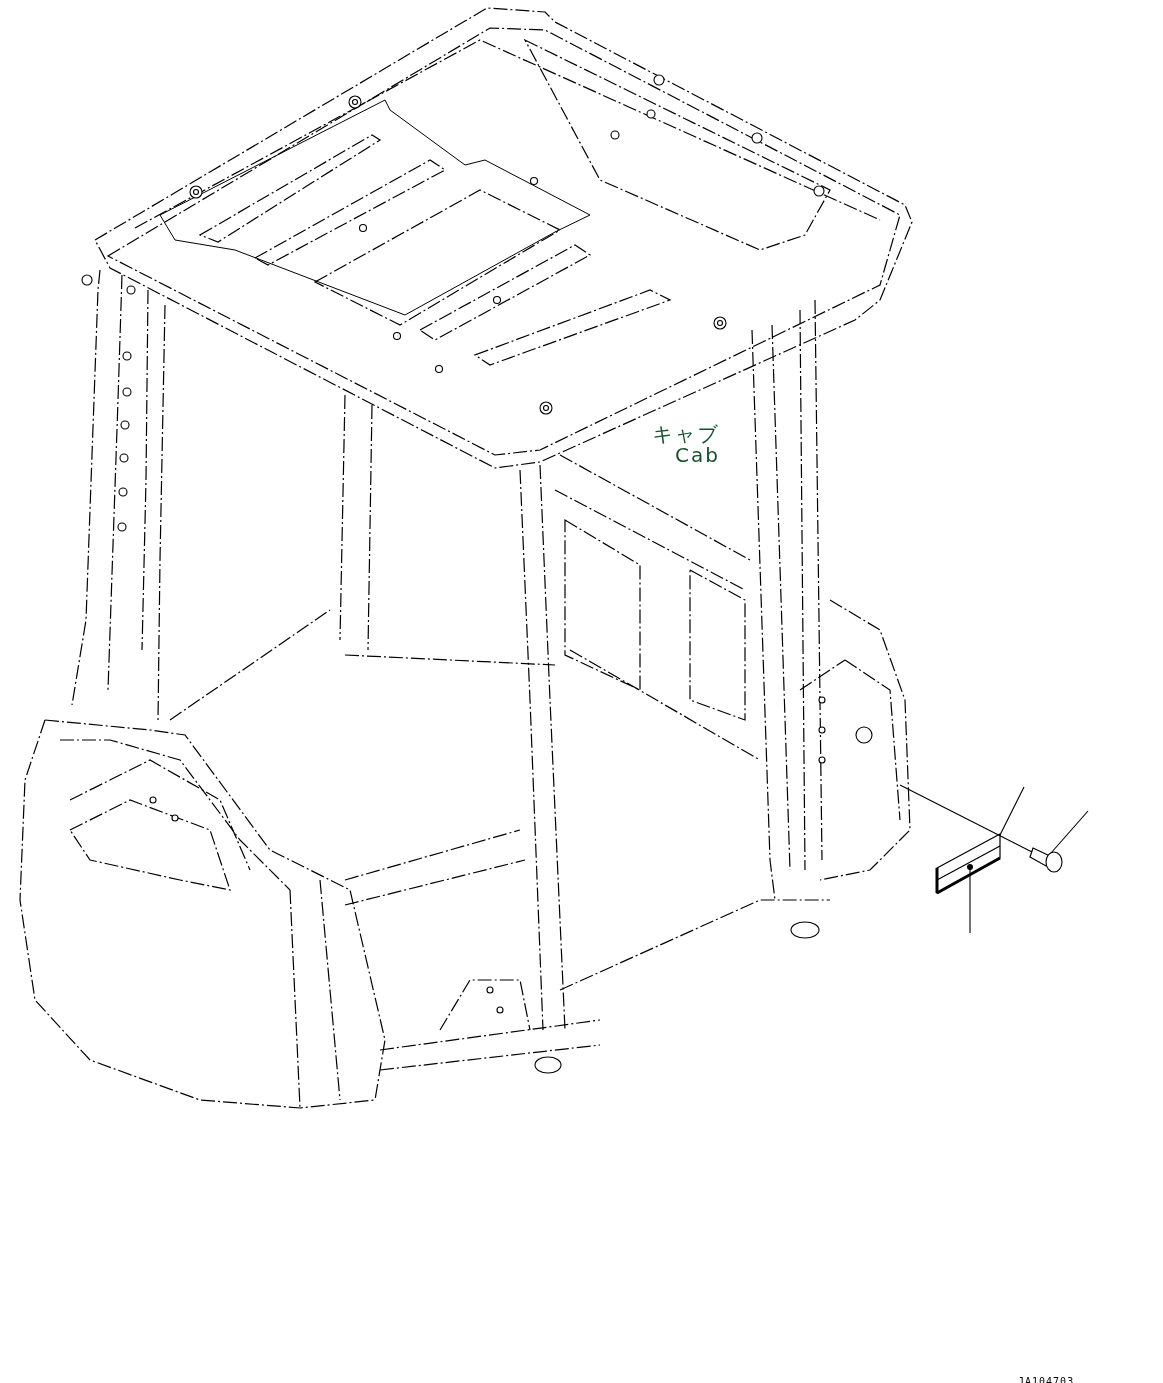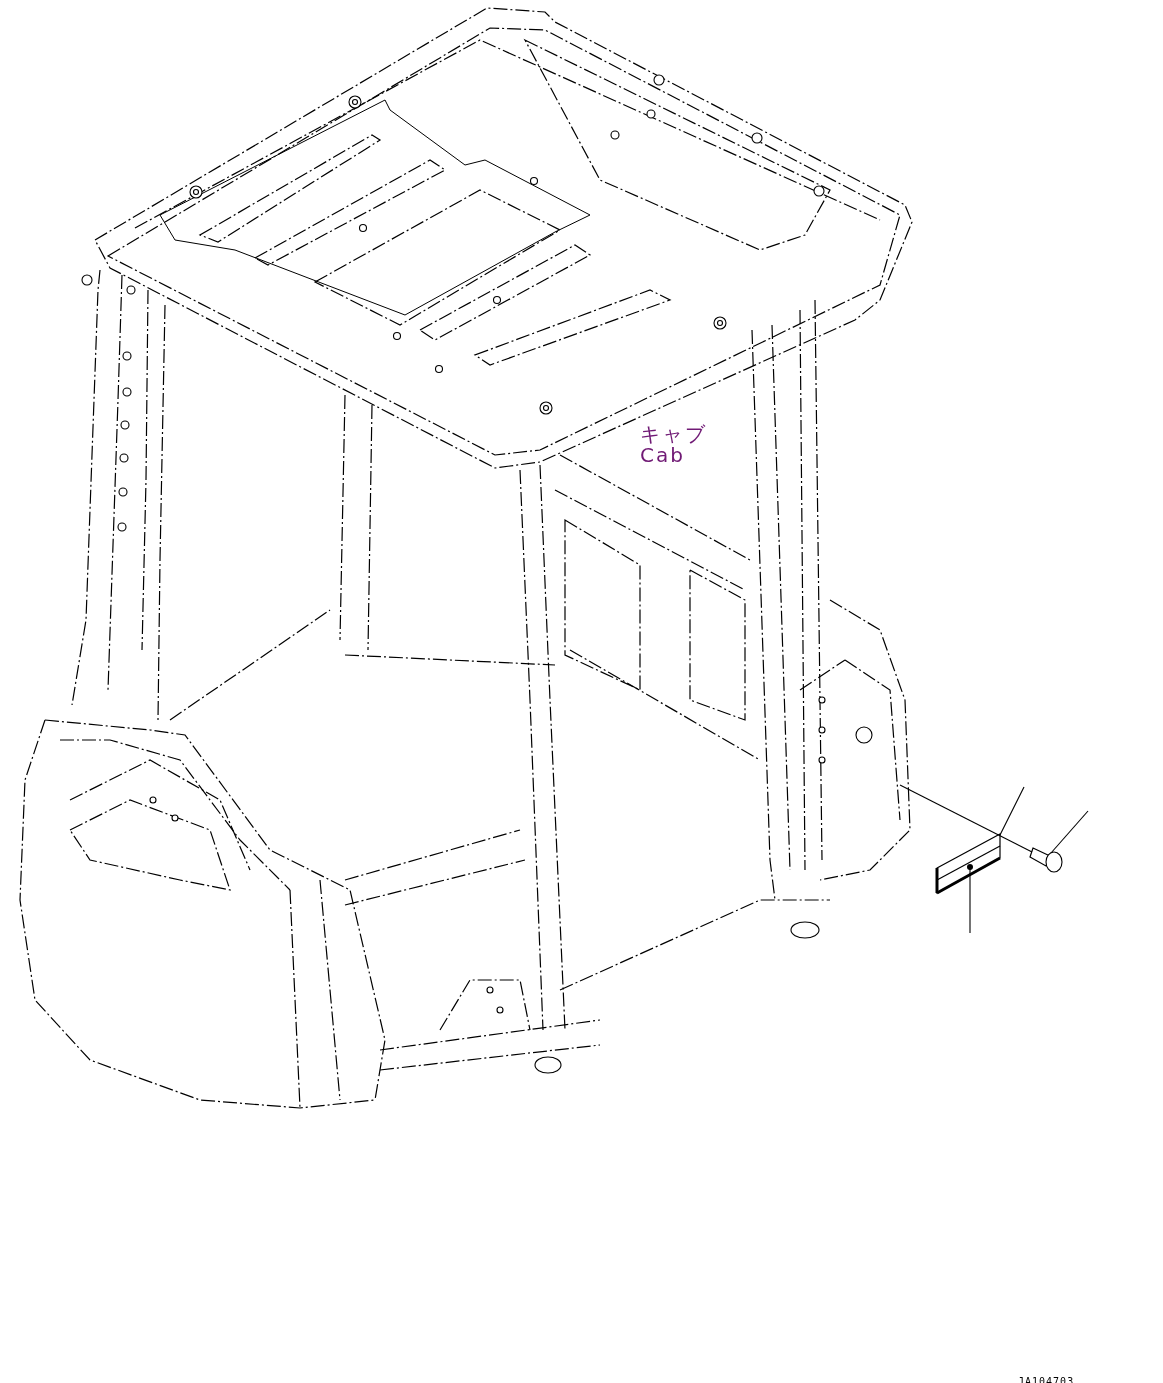--- a/index.html
+++ b/index.html
@@ -4,21 +4,21 @@
 <style>
   html, body { margin: 0; padding: 0; background: #ffffff; }
   body { width: 1163px; height: 1383px; position: relative; overflow: hidden; font-family: "DejaVu Sans Mono", monospace; }
   #diagram { position: absolute; left: 0; top: 0; width: 1163px; height: 1383px; }
   .ln { fill: none; stroke: #000; stroke-width: 1.2; }
   .dash { fill: none; stroke: #000; stroke-width: 1.2; stroke-dasharray: 14 3 2 3; }
   .thin { fill: none; stroke: #000; stroke-width: 1; }
   .thick { fill: none; stroke: #000; stroke-width: 3; }
   .lead { fill: none; stroke: #000; stroke-width: 1.1; }
   .hole { fill: #fff; stroke: #000; stroke-width: 1.1; }
-  .label { position: absolute; color: #701a75; text-align: left; line-height: 1.05; }
+  .label { position: absolute; color: #14532d; text-align: right; line-height: 1.05; }
   .part-label { left: 640px; top: 424px; width: 80px; font-size: 20px; font-family: "DejaVu Sans", sans-serif; letter-spacing: 2px; }
   .drawing-id { position: absolute; left: 1018px; top: 1376px; font-size: 10px; letter-spacing: 1px; font-family: "DejaVu Sans Mono", monospace; }
 </style>
 </head>
 <body>
 
 <svg id="diagram" viewBox="0 0 1163 1383" xmlns="http://www.w3.org/2000/svg">
 
   <g>
     <path class="dash" d="M95,240 L487,8 L545,12 L555,22 L905,205 L912,222 L880,300 L855,320 L540,462 L495,468 L110,268 Z"></path>

